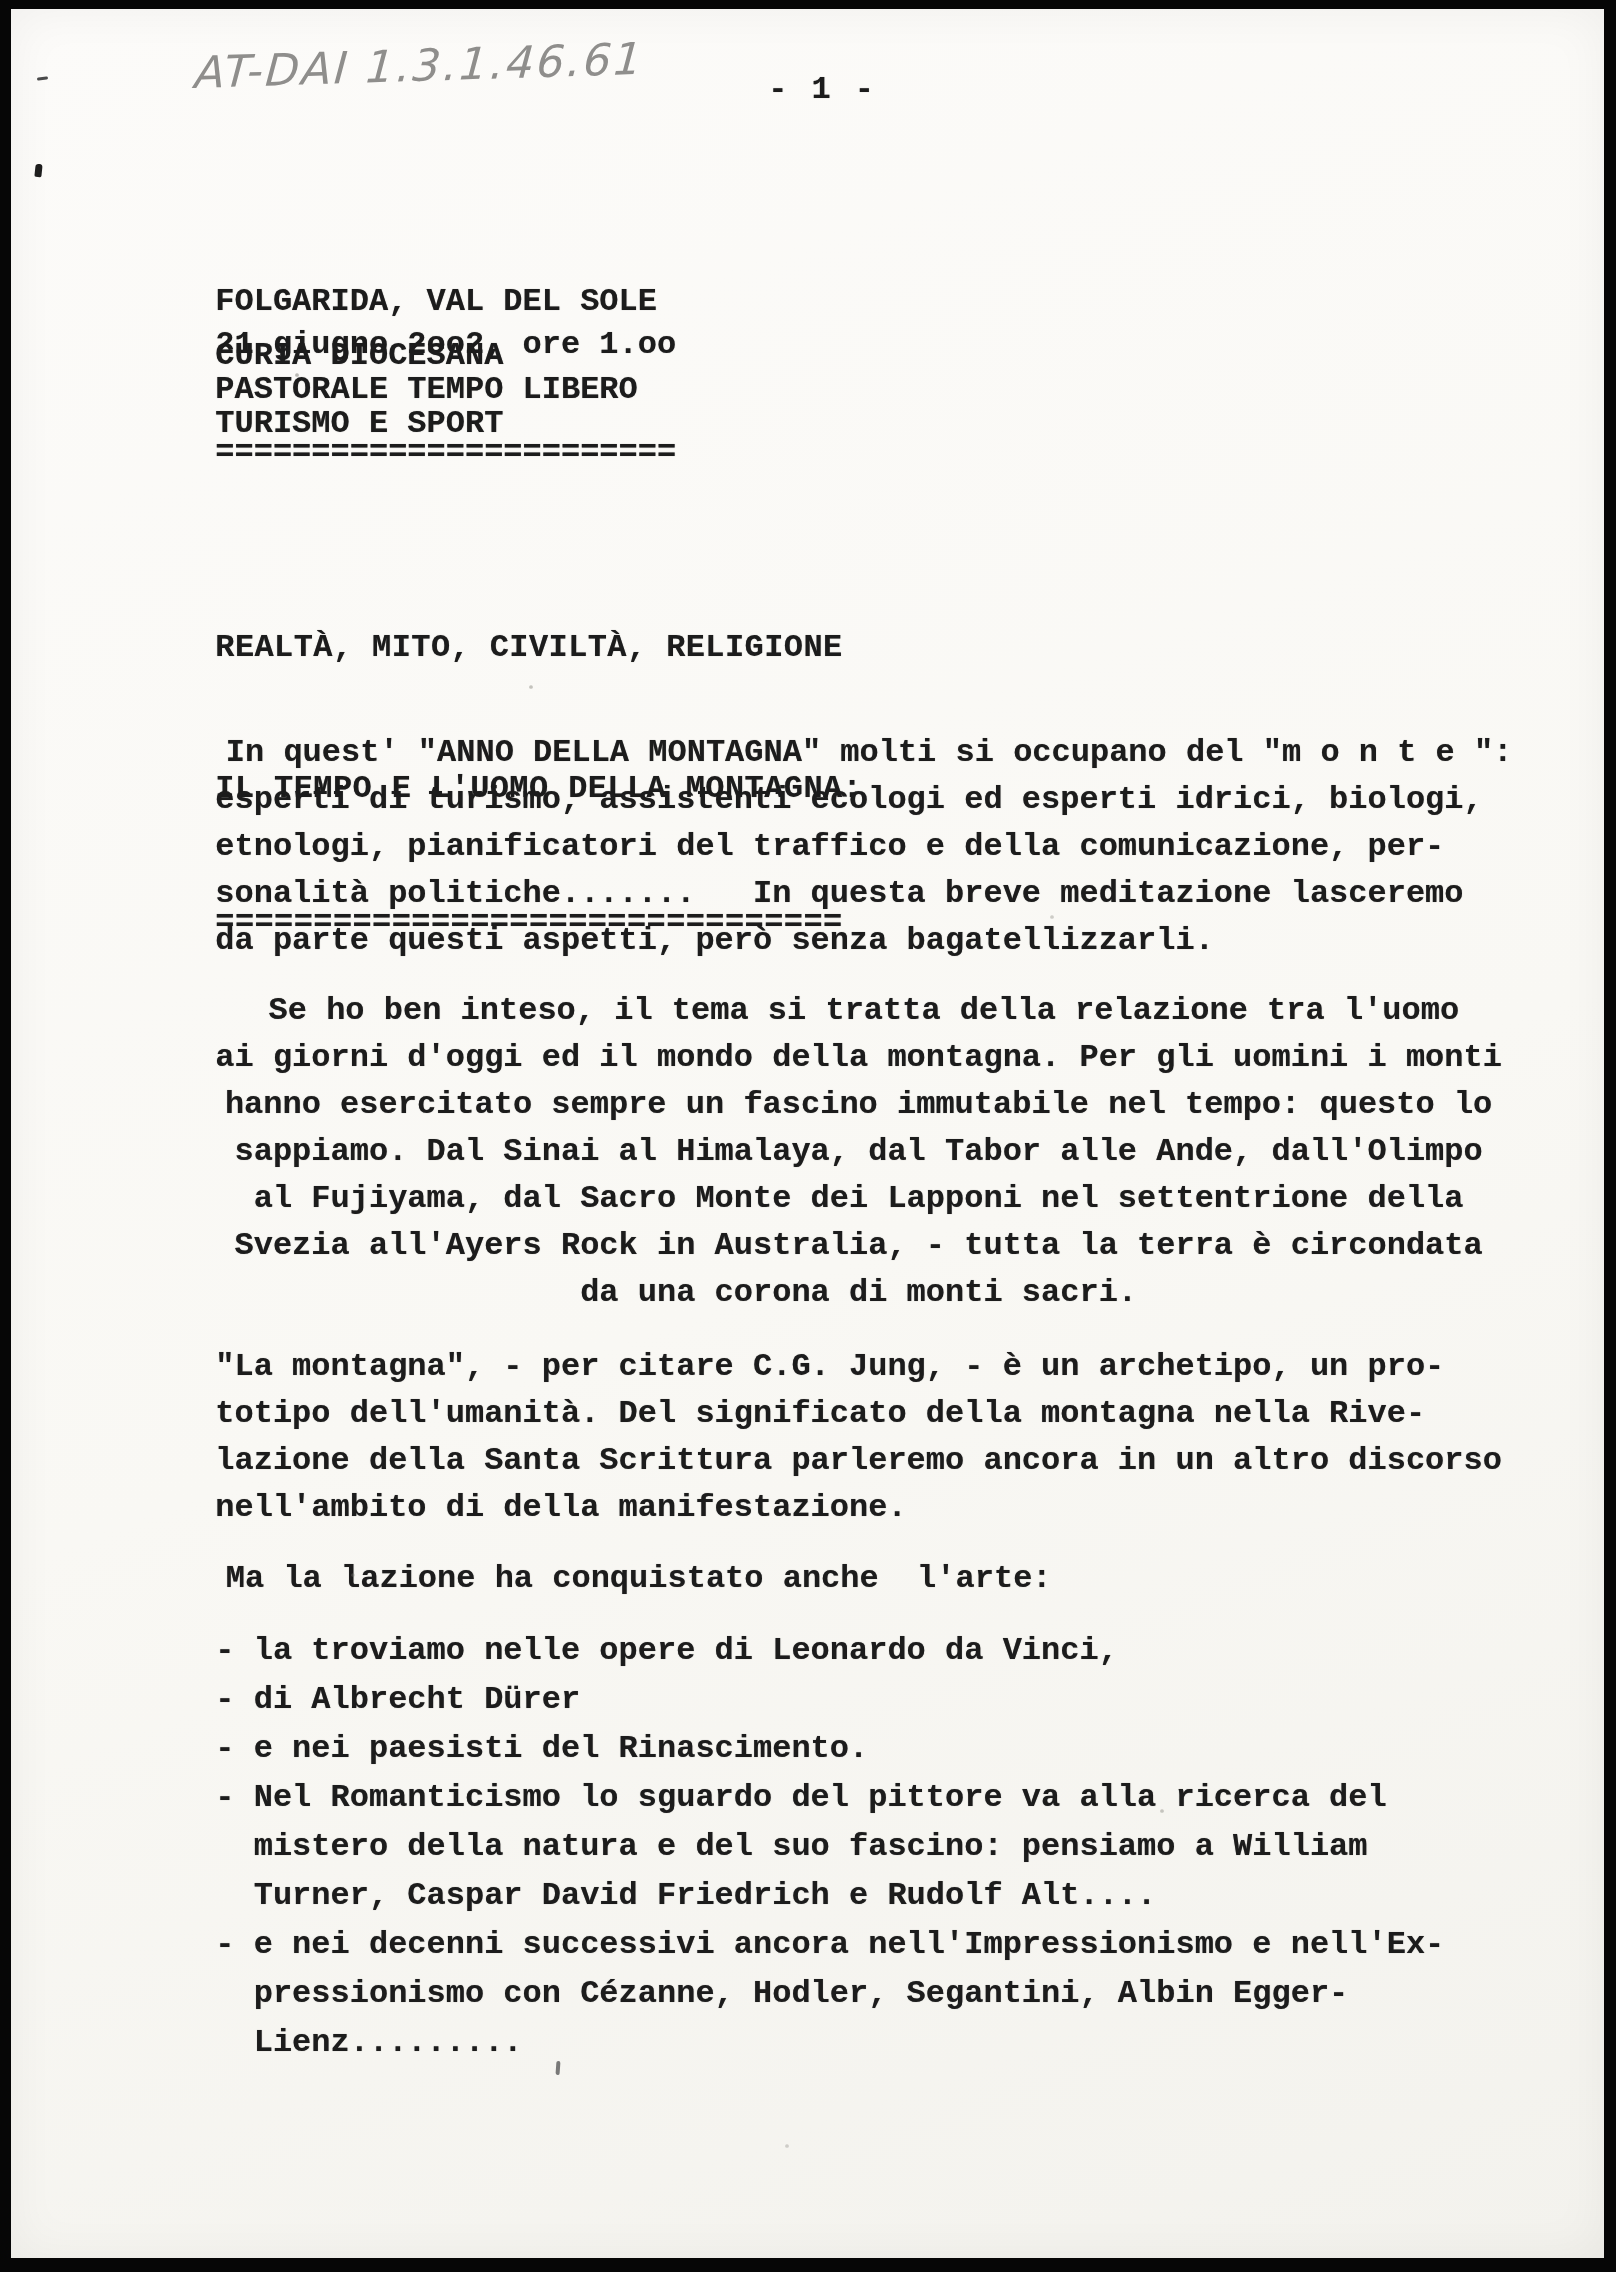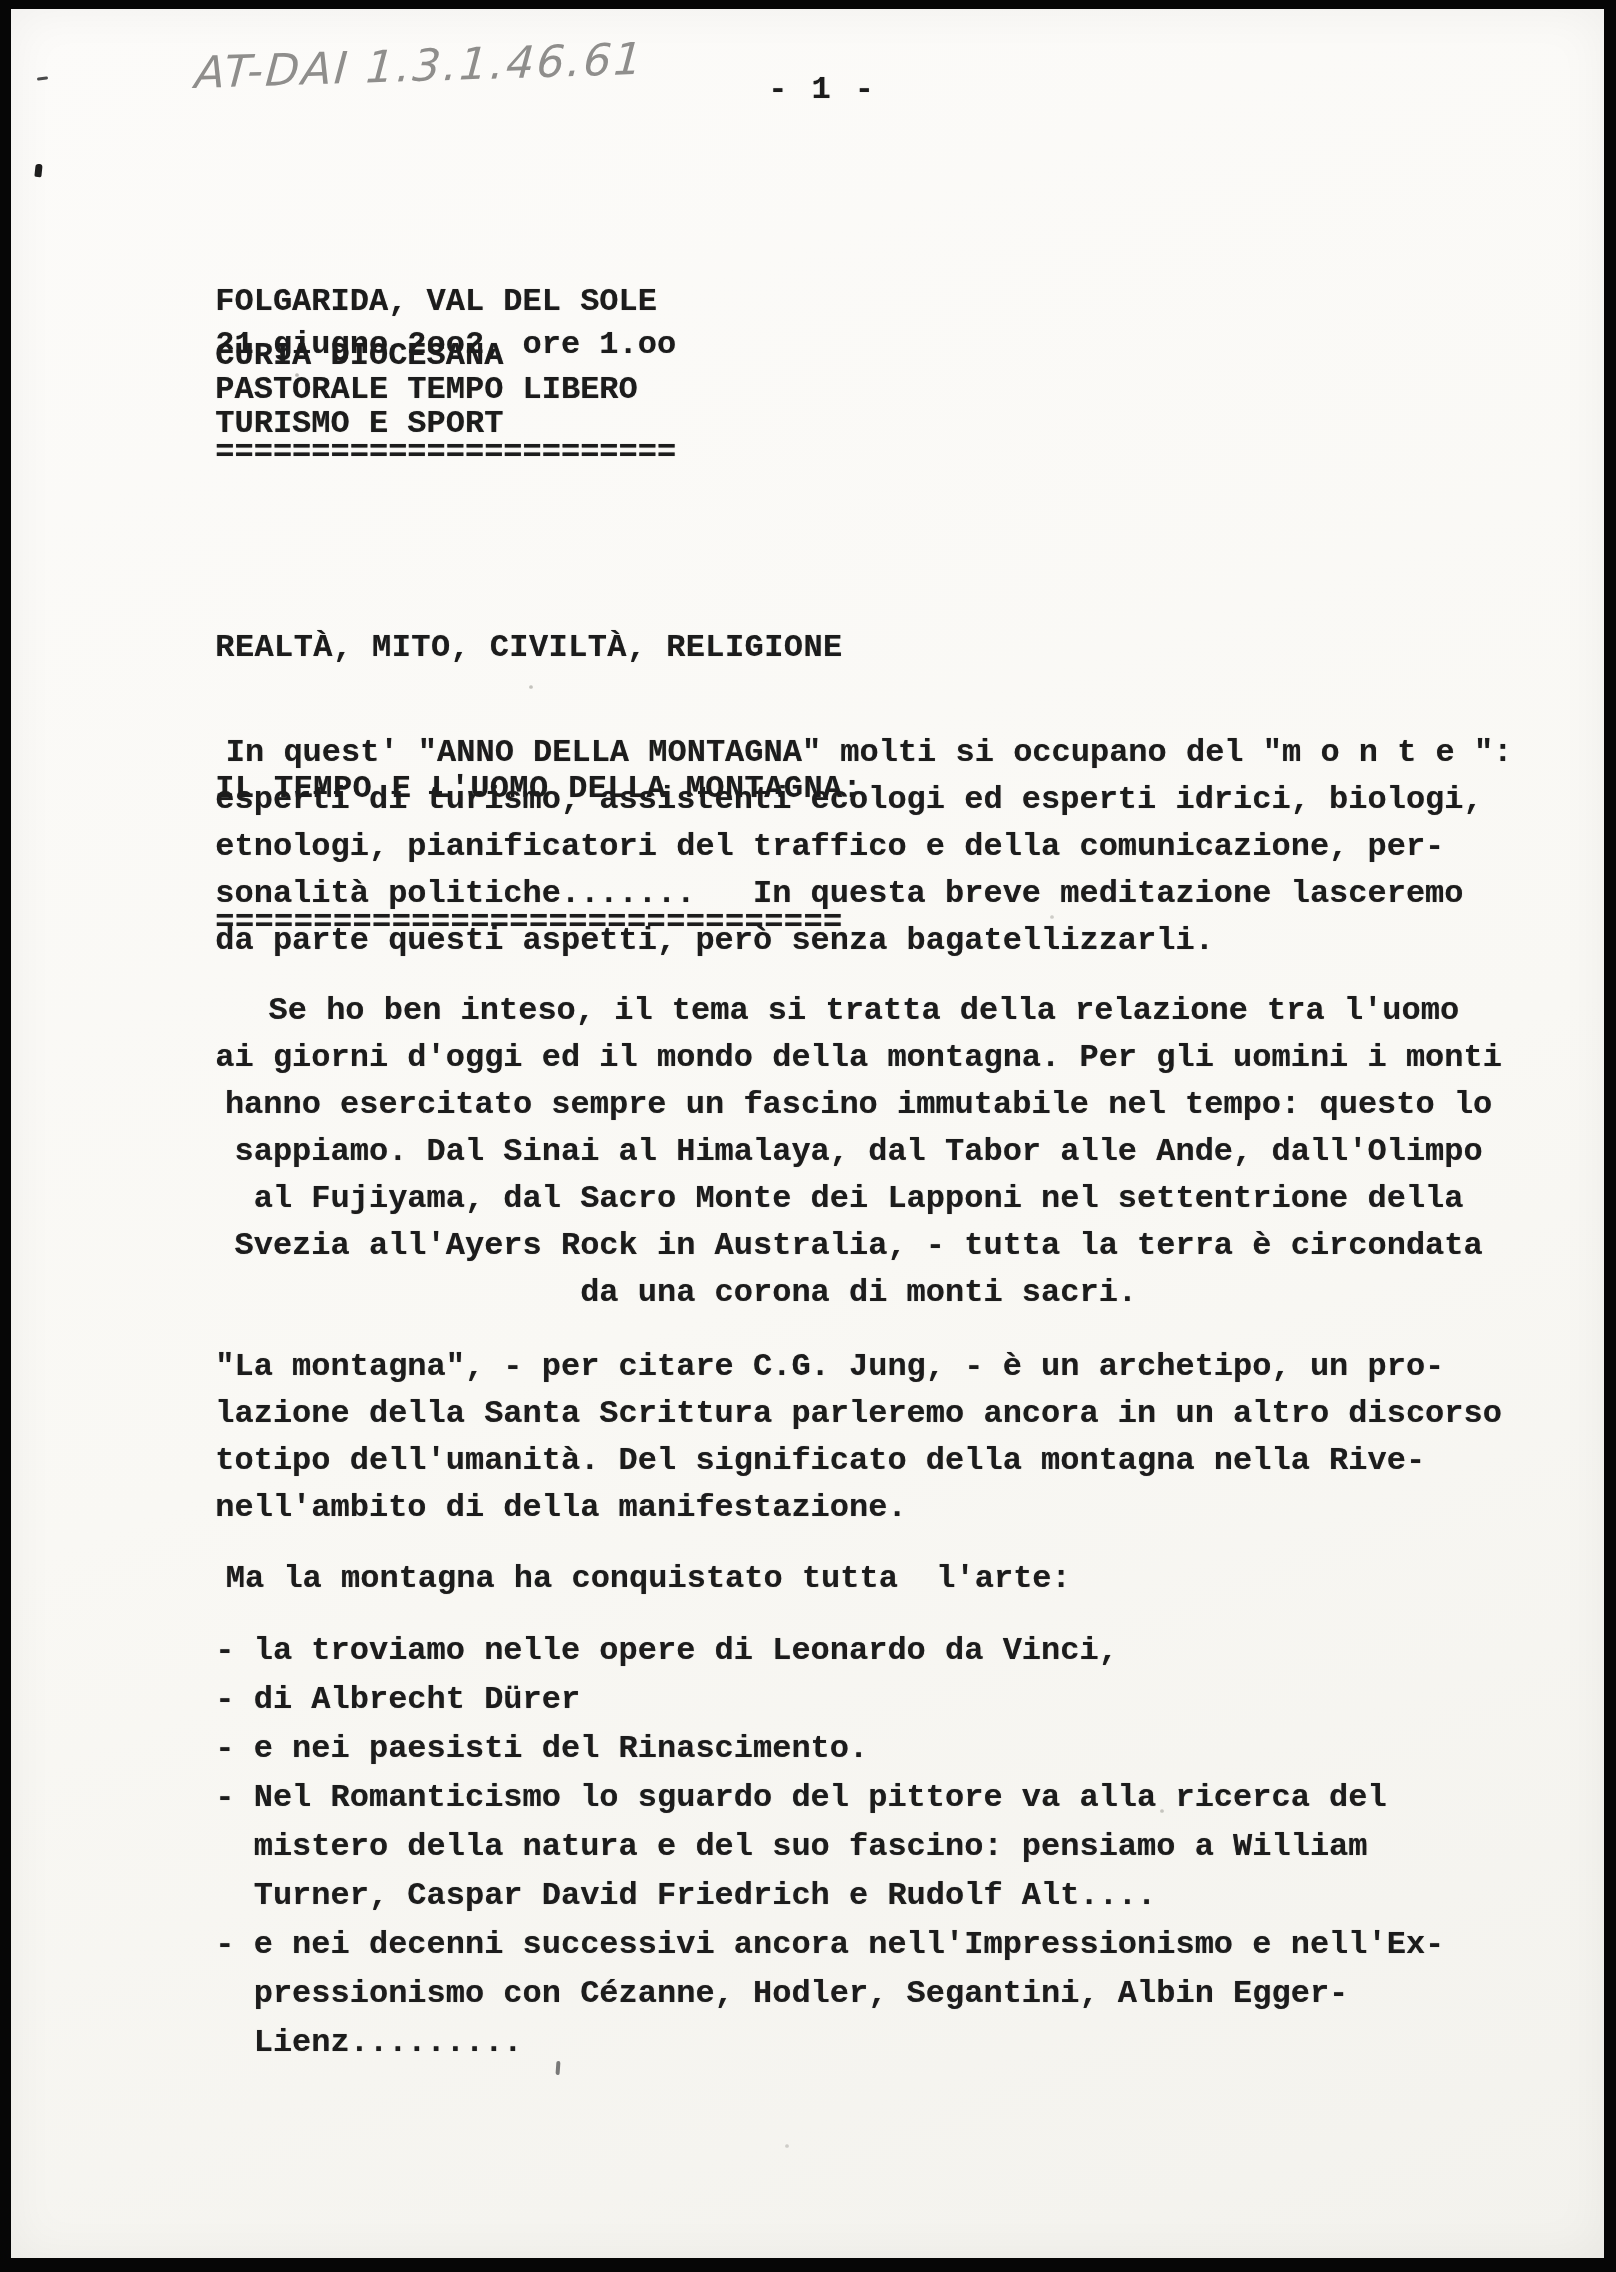--- a/index.html
+++ b/index.html
@@ -62,23 +62,23 @@
     <div class="mono tblock title">
       <div>REALTÀ, MITO, CIVILTÀ, RELIGIONE</div>
       <div>IL TEMPO E L'UOMO DELLA MONTAGNA:</div>
       <div class="underline-row">================================</div>
     </div>
 
     <div class="mono tblock p1 indent-first"><div>In quest' "ANNO DELLA MONTAGNA" molti si occupano del "m o n t e ":</div><div>esperti di turismo, assistenti ecologi ed esperti idrici, biologi,</div><div>etnologi, pianificatori del traffico e della comunicazione, per-</div><div>sonalità politiche.......   In questa breve meditazione lasceremo</div><div>da parte questi aspetti, però senza bagatellizzarli.</div></div>
 
     <div class="mono tblock p2 indent-first"><div>Se ho ben inteso, il tema si tratta della relazione tra l'uomo</div><div>ai giorni d'oggi ed il mondo della montagna. Per gli uomini i monti</div><div>hanno esercitato sempre un fascino immutabile nel tempo: questo lo</div><div>sappiamo. Dal Sinai al Himalaya, dal Tabor alle Ande, dall'Olimpo</div><div>al Fujiyama, dal Sacro Monte dei Lapponi nel settentrione della</div><div>Svezia all'Ayers Rock in Australia, - tutta la terra è circondata</div><div>da una corona di monti sacri.</div></div>
 
-    <div class="mono tblock p3"><div>"La montagna", - per citare C.G. Jung, - è un archetipo, un pro-</div><div>lazione della Santa Scrittura parleremo ancora in un altro discorso</div><div>totipo dell'umanità. Del significato della montagna nella Rive-</div><div>nell'ambito di della manifestazione.</div></div>
+    <div class="mono tblock p3"><div>"La montagna", - per citare C.G. Jung, - è un archetipo, un pro-</div><div>totipo dell'umanità. Del significato della montagna nella Rive-</div><div>lazione della Santa Scrittura parleremo ancora in un altro discorso</div><div>nell'ambito di della manifestazione.</div></div>
 
-    <div class="mono tblock p4 indent-first"><div>Ma la montagna ha conquistato tutta  l'arte:</div></div>
+    <div class="mono tblock p4 indent-first"><div>Ma la lazione ha conquistato anche  l'arte:</div></div>
 
     <div class="mono tblock blist"><div>- la troviamo nelle opere di Leonardo da Vinci,</div><div>- di Albrecht Dürer</div><div>- e nei paesisti del Rinascimento.</div><div>- Nel Romanticismo lo sguardo del pittore va alla ricerca del</div><div>  mistero della natura e del suo fascino: pensiamo a William</div><div>  Turner, Caspar David Friedrich e Rudolf Alt....</div><div>- e nei decenni successivi ancora nell'Impressionismo e nell'Ex-</div><div>  pressionismo con Cézanne, Hodler, Segantini, Albin Egger-</div><div>  Lienz.........</div></div>
 
     <div class="mark mark-dash"></div>
     <div class="mark mark-apostrophe"></div>
     <div class="mark mark-comma"></div>
     <div class="specks"></div>
 
   </div>
 </div>

